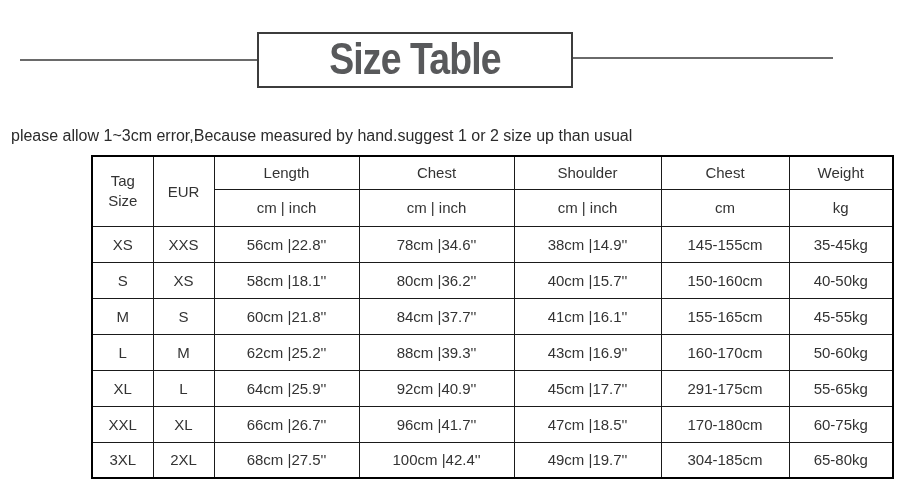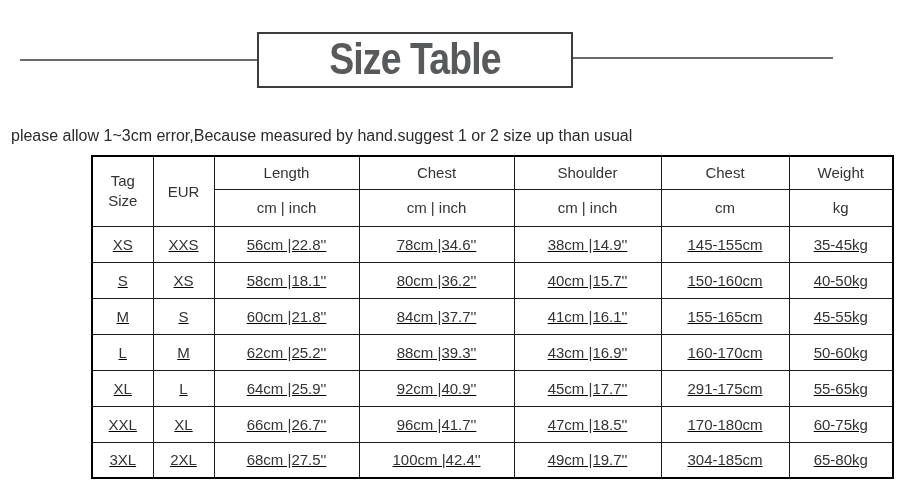--- a/index.html
+++ b/index.html
@@ -68,21 +68,21 @@
     vertical-align: middle;
     font-size: 15px;
     font-weight: 400;
     color: #333333;
     padding: 0;
     overflow: hidden;
     white-space: nowrap;
   }
   tr.hdr-row-1 { height: 33px; }
   tr.hdr-row-2 { height: 37px; }
-  tr.data-row  { height: 36px; text-decoration: underline; }
+  tr.data-row  { height: 36px; }
   .wrap-narrow {
     display: inline-block;
     max-width: 40px;
     white-space: normal;
     line-height: 1.35;
   }
 </style>
 </head>
 <body>
 

